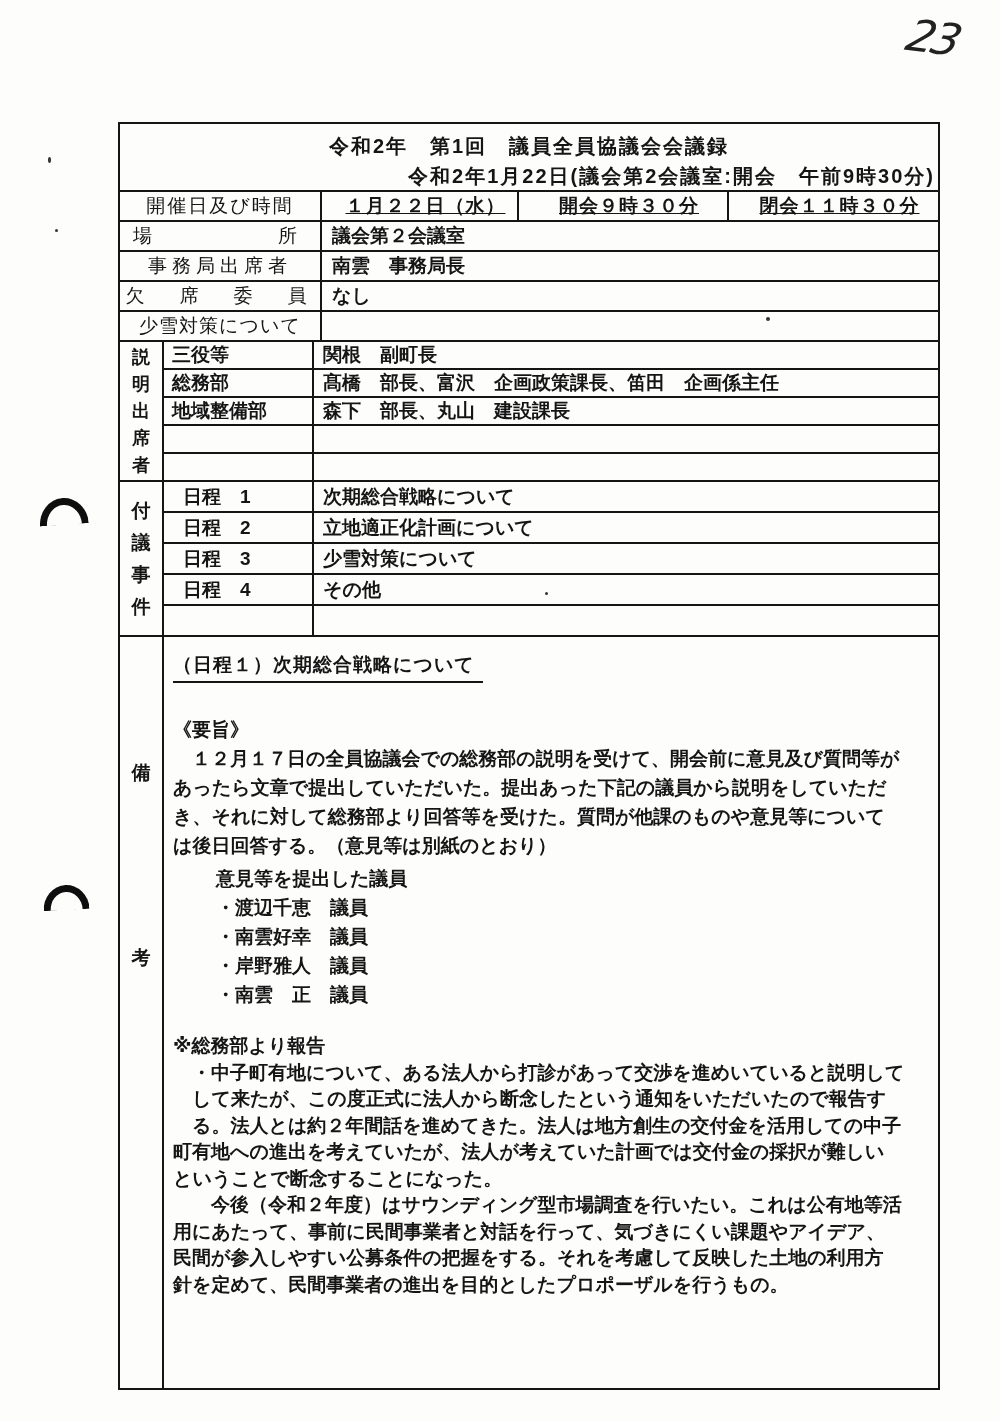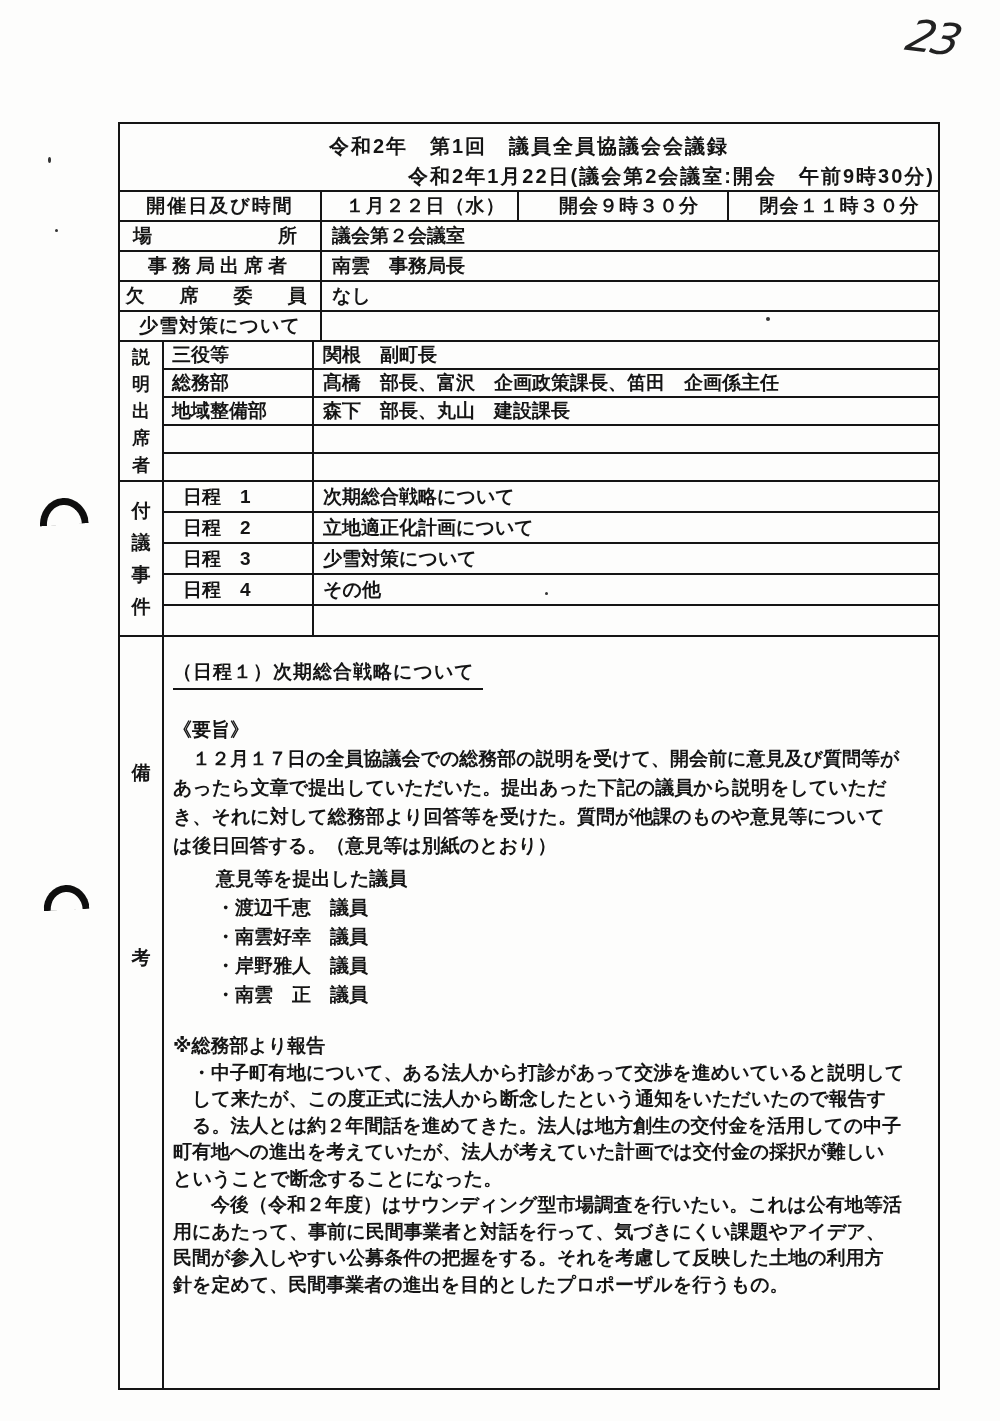--- a/index.html
+++ b/index.html
@@ -39,44 +39,44 @@
   .row + .row{ border-top:2px solid var(--ink); }
   .cell{ box-sizing:border-box; display:flex; align-items:center; overflow:hidden; white-space:nowrap; }
   .cell + .cell{ border-left:2px solid var(--ink); }
   .flex1{ flex:1; }
 
   .title-row{ height:66px; flex-direction:column; }
   .t1{ text-align:center; margin-top:9px; font-size:20px; font-weight:700; letter-spacing:2px; }
   .t2{ text-align:right; margin-top:3px; padding-right:3px; font-size:20px; font-weight:700; letter-spacing:2px; }
 
   .h30{ height:30px; }
-  .w-label{ width:200px; justify-content:center; font-weight:700; letter-spacing:2px; }
+  .w-label{ width:200px; justify-content:center; font-weight:400; letter-spacing:2px; }
   .ls5{ letter-spacing:5px; } .ls8{ letter-spacing:8px; } .ls10{ letter-spacing:10px; } .ls0{ letter-spacing:1px; }
   .val{ padding-left:10px; }
-  .center{ justify-content:center; padding-left:12px; letter-spacing:1px; }
+  .center{ justify-content:center; padding-left:12px; letter-spacing:1px;text-decoration:underline; }
 
   .h140{ height:140px; } .h155{ height:155px; }
   .vcol{ width:42px; display:flex; align-items:center; justify-content:center; }
   .vtext{ width:20px; word-break:break-all; text-align:center; font-weight:700; }
   .vt-exp{ line-height:27px; font-size:18px; }
   .vt-agd{ line-height:32px; font-size:19px; }
   .subrows{ flex:1; display:flex; flex-direction:column; border-left:2px solid var(--ink); }
   .subrow{ display:flex; flex:1; box-sizing:border-box; }
   .subrow + .subrow{ border-top:2px solid var(--ink); }
   .sublabel{ width:148px; box-sizing:border-box; padding-left:8px; display:flex; align-items:center; font-weight:700; white-space:nowrap; overflow:hidden; }
   .agenda-grp .sublabel{ padding-left:19px; }
   .subval{ flex:1; border-left:2px solid var(--ink); padding-left:9px; display:flex; align-items:center; white-space:nowrap; overflow:hidden; }
 
   .notes-row{ flex:1; }
   .notes-vcol{ width:42px; position:relative; }
   .nchar{ position:absolute; left:0; width:42px; text-align:center; font-weight:700; font-size:19px; }
   .nchar1{ top:123px; } .nchar2{ top:308px; }
   .notes-content{ position:relative; flex:1; border-left:2px solid var(--ink); overflow:hidden; font-size:19px; font-weight:600; }
   .notes-heading{
-    position:absolute; top:22px; left:9px; font-weight:700;
+    position:absolute; top:15px; left:9px; font-weight:700;
     border-bottom:2px solid var(--ink); padding:0 8px 3px 0; letter-spacing:1px;
   }
   .tblock{ position:absolute; left:9px; right:4px; white-space:pre-line; }
   .b-summary{ top:78px;  line-height:29px; }
   .b-members{ top:227px; line-height:29px;margin-left:43px; }
   .b-report{  top:396px; line-height:26.5px; }
 </style>
 </head>
 <body>
 

